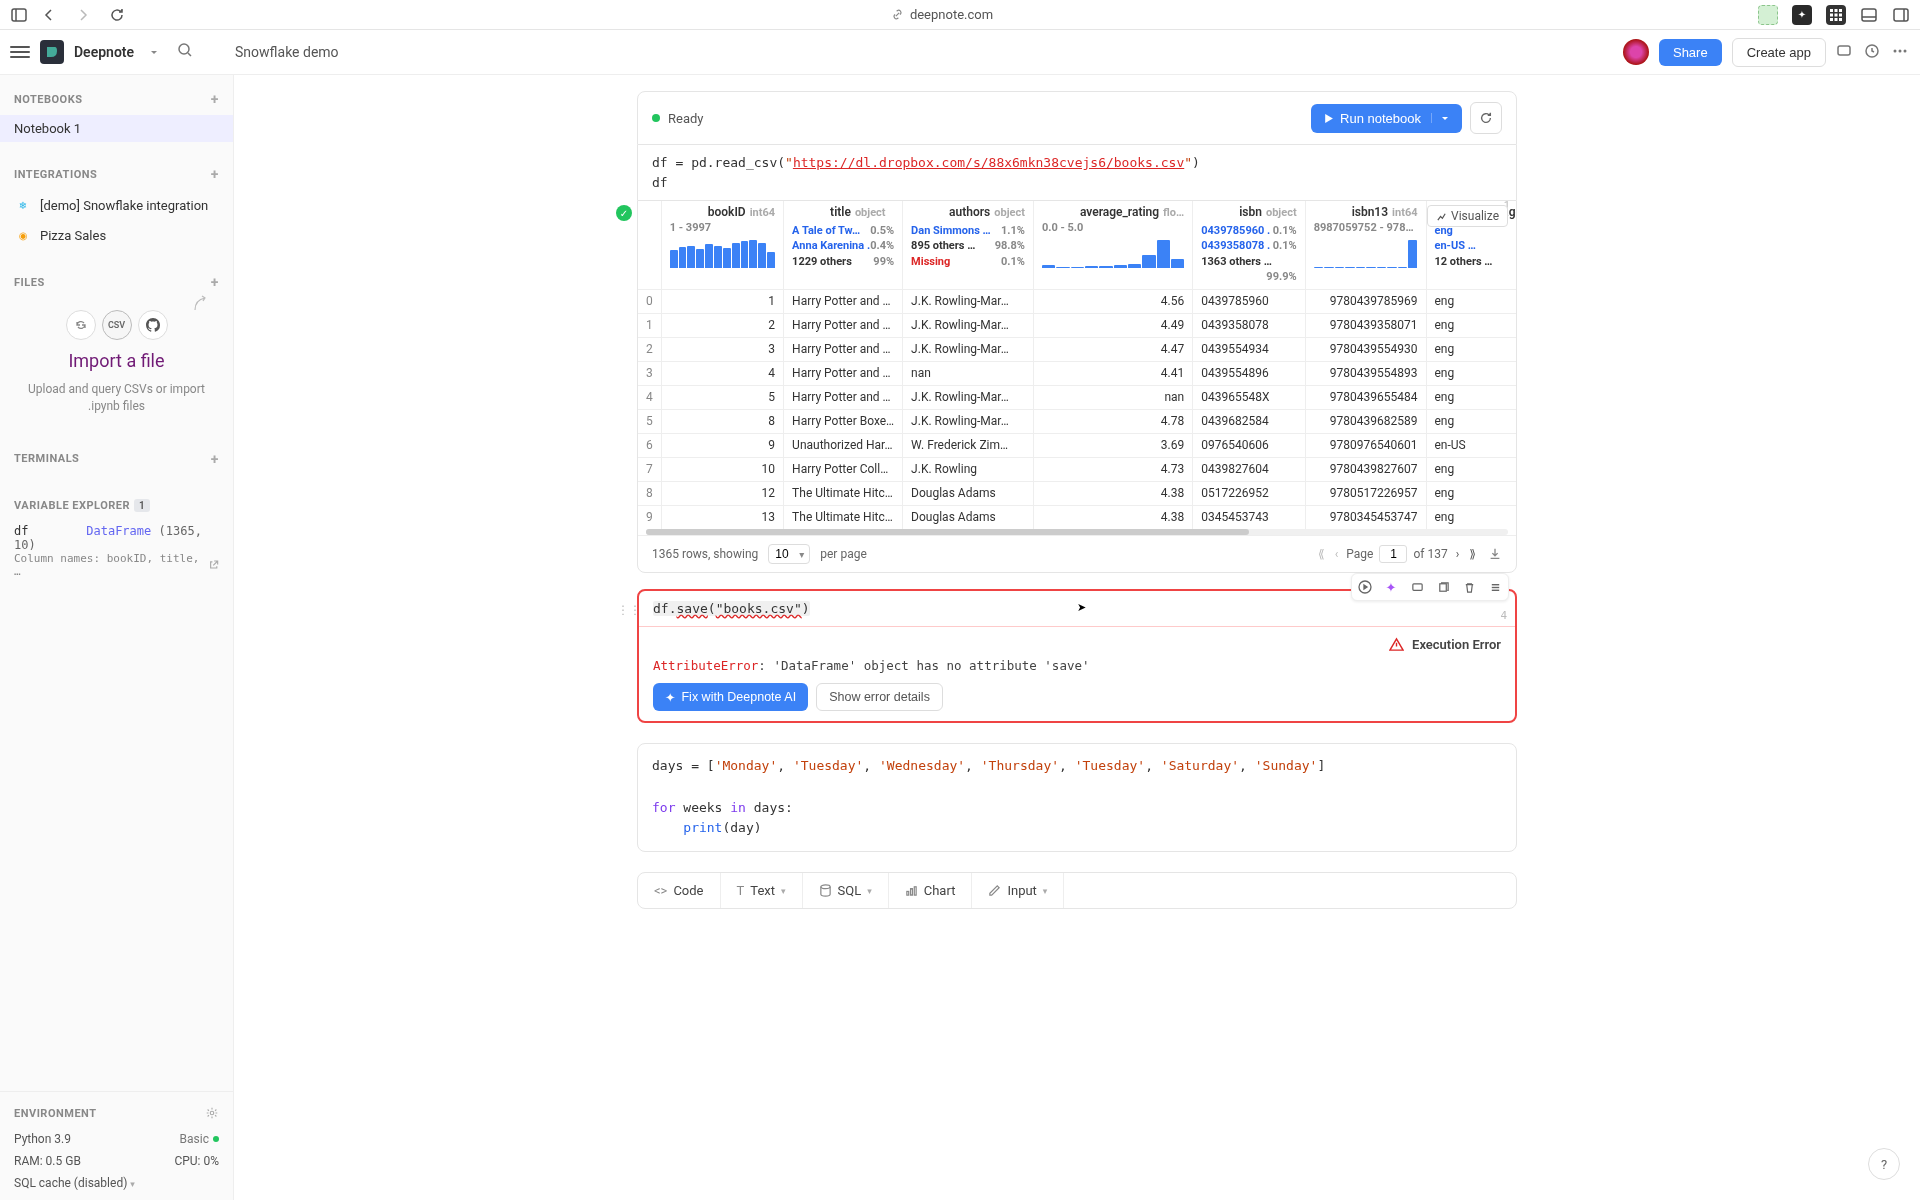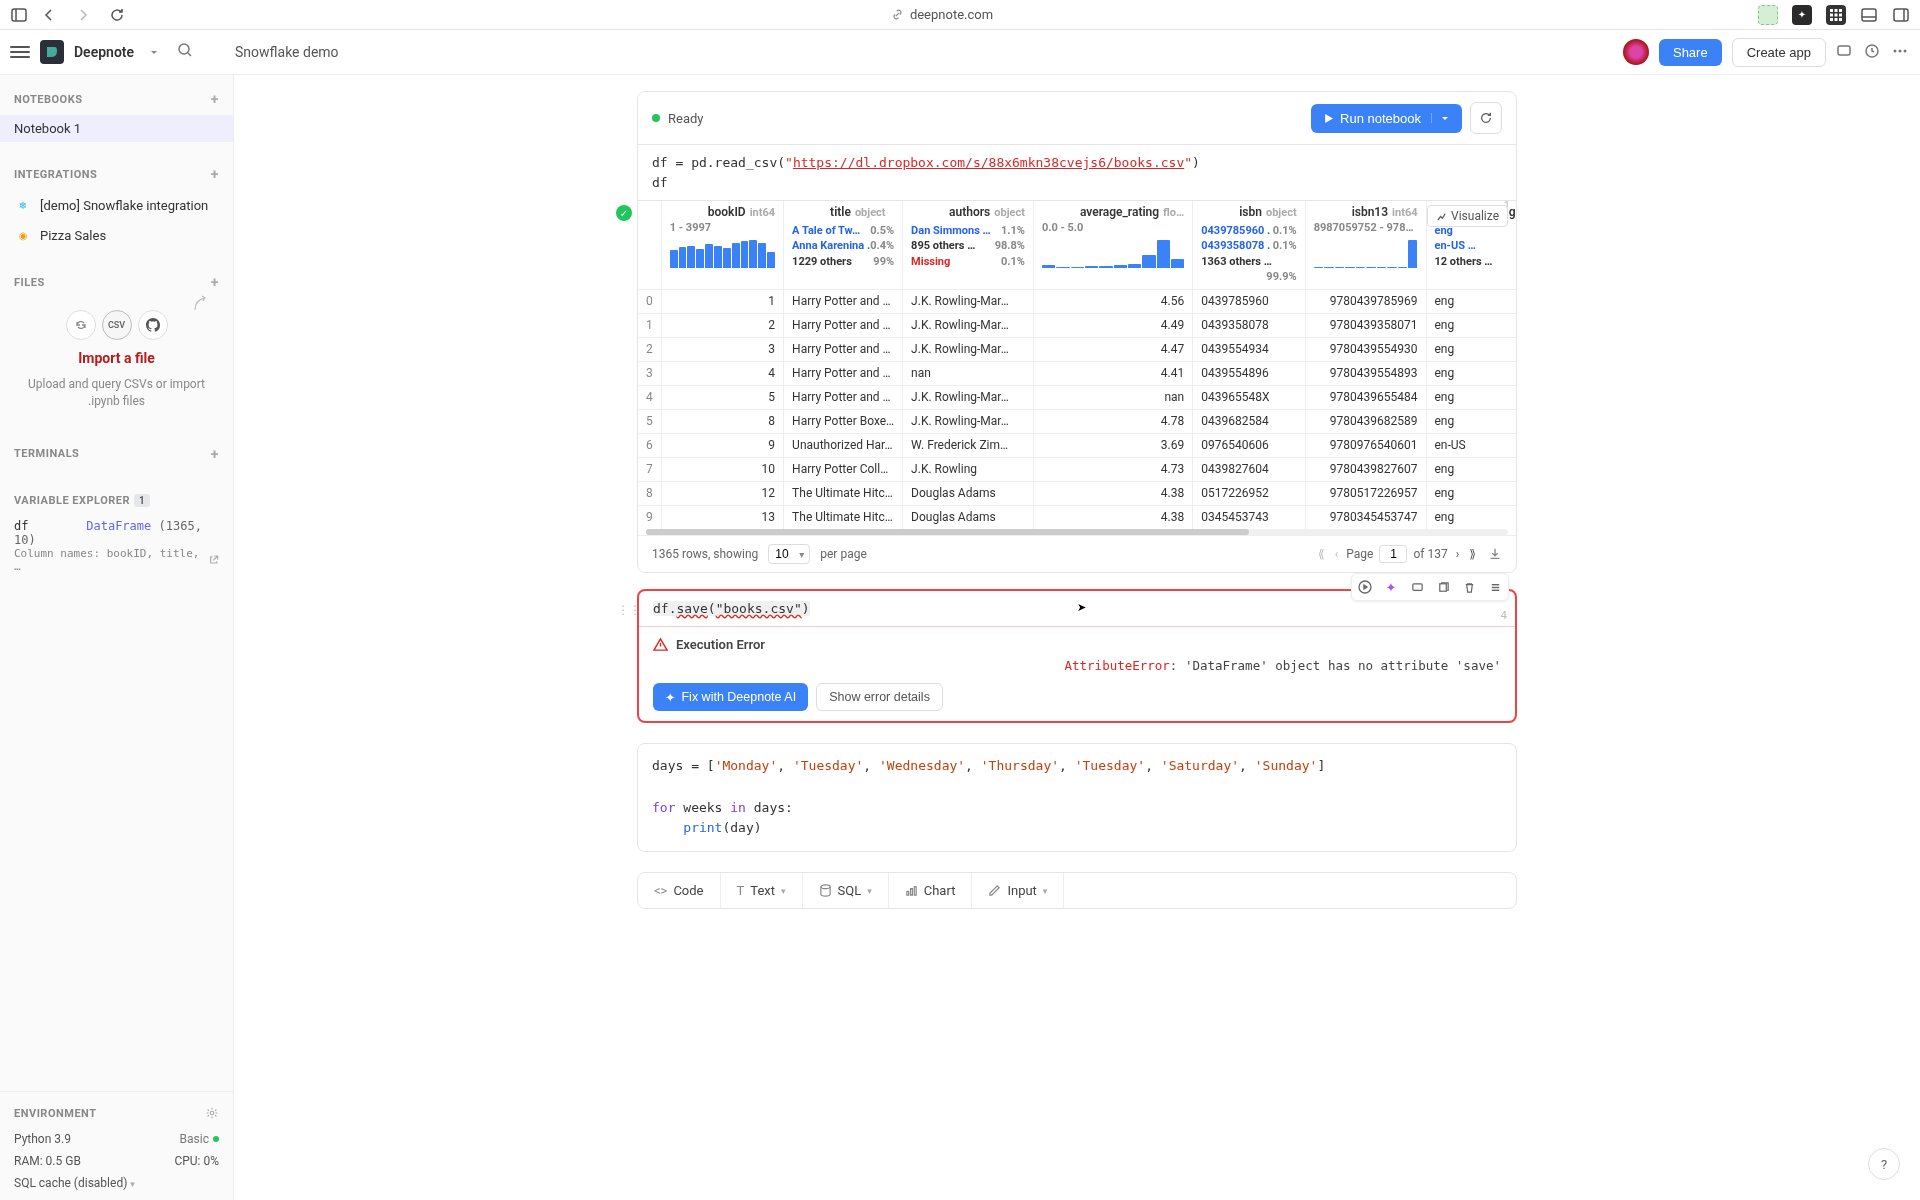--- a/index.html
+++ b/index.html
@@ -37,21 +37,21 @@
 .sidebar-item { padding: 6px 14px; font-size: 13px; color: #333; display: flex; align-items: center; gap: 8px; cursor: pointer; }
 .sidebar-item.active { background: #eef; }
 .sidebar-item .dot-icon { width: 18px; height: 18px; border-radius: 4px; display: flex; align-items: center; justify-content: center; font-size: 10px; }
 .snowflake-dot { color: #29b5e8; }
 .pizza-dot { color: #f59e0b; }
 .files-empty { display: flex; flex-direction: column; align-items: center; padding: 12px 20px; gap: 10px; position: relative; }
 .file-icons { display: flex; gap: 6px; }
 .file-icons .round { width: 30px; height: 30px; border-radius: 50%; border: 1px solid #ddd; display: flex; align-items: center; justify-content: center; font-size: 11px; color: #666; background: #fff; }
 .file-icons .round.csv-highlight { border: 1px solid #bbb; background: #f6f6f6; }
 .arrow-indicator { position: absolute; right: 22px; top: -4px; width: 20px; height: 20px; color: #bbb; }
-.import-title { font-weight: 700; font-size: 14px; color: #b91c1c; }
+.import-title { font-weight: 400; font-size: 18px; color: #701a75; }
 .import-sub { font-size: 12px; color: #888; text-align: center; line-height: 1.4; padding: 0 6px; }
 .var-explorer-badge { background: #e5e7eb; color: #555; font-size: 10px; padding: 1px 5px; border-radius: 3px; margin-left: 4px; font-weight: 600; }
 .var-item { font-family: 'SFMono-Regular', Consolas, monospace; font-size: 12px; padding: 4px 14px; }
 .var-item .type { color: #6366f1; }
 .var-item .shape { color: #666; }
 .var-sub { color: #888; font-size: 11px; display: flex; align-items: center; gap: 4px; }
 .sidebar-flex-spacer { flex: 1; }
 .env-section { border-top: 1px solid #eee; padding: 6px 0; }
 .env-row { padding: 4px 14px; font-size: 12px; color: #555; display: flex; align-items: center; justify-content: space-between; }
 .env-badge { color: #777; display: flex; align-items: center; gap: 4px; }
@@ -115,23 +115,23 @@
 .error-cell { border: 2px solid #ef4444; border-radius: 8px; margin-top: 16px; position: relative; }
 .cell-drag-handle { position: absolute; left: -22px; top: 12px; color: #bbb; cursor: grab; font-size: 12px; }
 .cell-cursor { position: absolute; left: 50%; top: 10px; color: #000; font-size: 11px; }
 .cell-toolbar { position: absolute; right: 6px; top: -18px; background: #fff; border: 1px solid #eee; border-radius: 6px; display: flex; gap: 4px; padding: 2px; box-shadow: 0 1px 3px rgba(0,0,0,0.08); }
 .cell-toolbar .tb-btn { width: 22px; height: 22px; display: flex; align-items: center; justify-content: center; color: #666; cursor: pointer; border-radius: 4px; }
 .cell-toolbar .tb-btn.ai-sparkle { color: #a855f7; }
 .error-code { font-family: 'SFMono-Regular', Consolas, monospace; font-size: 13px; padding: 10px 14px; border-bottom: 1px solid #fecaca; position: relative; }
 .error-code .bg-highlight { background: #f0f0f0; border-radius: 2px; }
 .error-code .wavy { text-decoration: underline wavy #dc2626; }
 .error-body { padding: 10px 14px; }
-.error-title { display: flex; align-items: center; gap: 8px; font-weight: 600; color: #444; margin-bottom: 6px; }
+.error-title { display: flex; align-items: center; gap: 8px; font-weight: 600; color: #444; margin-bottom: 6px; justify-content: flex-end; }
 .error-title .warn-icon { color: #dc2626; }
-.error-msg { font-family: 'SFMono-Regular', Consolas, monospace; font-size: 12.5px; color: #444; margin-bottom: 10px; text-align: right; }
+.error-msg { font-family: 'SFMono-Regular', Consolas, monospace; font-size: 12.5px; color: #444; margin-bottom: 10px; }
 .error-msg .err-type { color: #dc2626; }
 .error-actions { display: flex; gap: 8px; }
 .btn-fix { background: #3b82f6; color: #fff; padding: 6px 12px; border-radius: 6px; border: none; font-size: 12.5px; display: flex; align-items: center; gap: 6px; cursor: pointer; }
 .btn-ghost { background: #fff; border: 1px solid #ddd; padding: 6px 12px; border-radius: 6px; font-size: 12.5px; color: #555; cursor: pointer; }
 .err-cell-number { position: absolute; right: 8px; bottom: 4px; font-size: 11px; color: #bbb; }
 
 
 .plain-cell { border: 1px solid #e5e5e5; border-radius: 8px; margin-top: 20px; padding: 12px 14px; font-family: 'SFMono-Regular', Consolas, monospace; font-size: 13px; line-height: 1.6; white-space: pre; }
 .plain-cell .str { color: #c2410c; }
 .plain-cell .kw { color: #7c3aed; }

